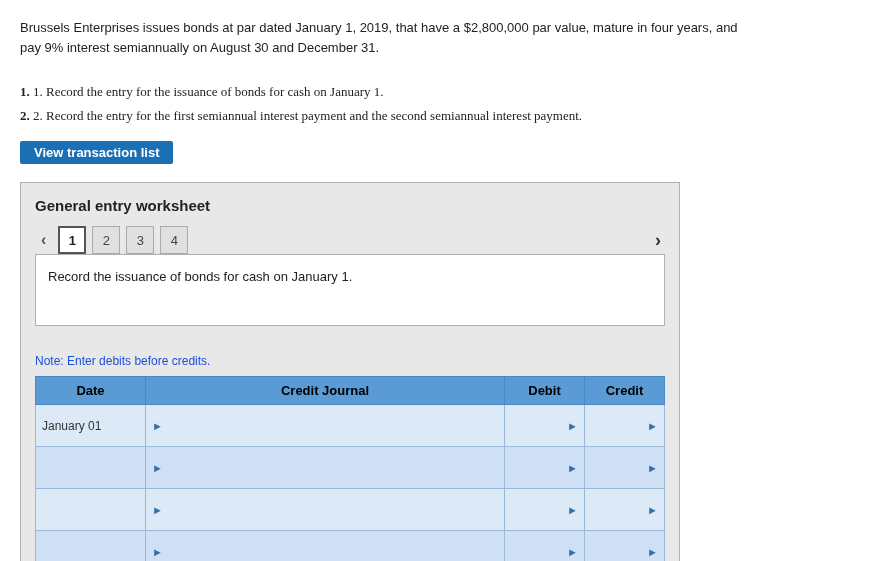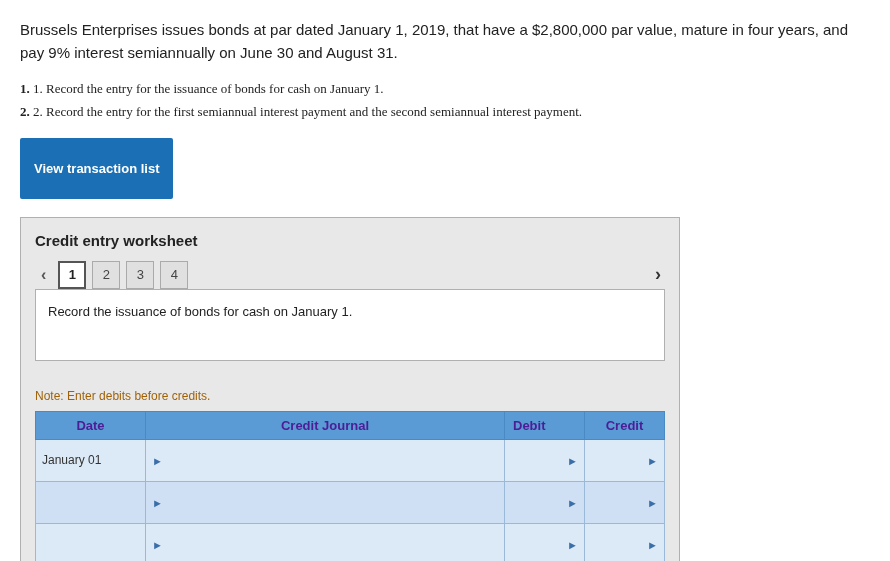--- a/index.html
+++ b/index.html
@@ -5,39 +5,39 @@
     * { box-sizing: border-box; margin: 0; padding: 0; }
     body {
       font-family: Arial, sans-serif;
       font-size: 13px;
       background: #fff;
       color: #222;
       padding: 18px 20px;
       width: 890px;
     }
     .intro-text {
-      font-size: 15px;
+      font-size: 13px;
       line-height: 1.55;
-      margin-bottom: 14px;
+      margin-bottom: 24px;
       max-width: 860px;
     }
     .numbered-list {
       margin-bottom: 16px;
       font-family: Liberation Serif, serif;
     }
     .numbered-list p {
       margin-bottom: 4px;
       font-size: 13px;
       line-height: 1.5;
     }
     .btn-view {
       background: #1a6fb5;
       color: #fff;
       border: none;
-      padding: 23px 14px;
+      padding: 4px 14px;
       font-size: 13px;
       font-weight: bold;
       cursor: pointer;
       border-radius: 2px;
       margin-bottom: 18px;
     }
     .worksheet-container {
       border: 1px solid #b0b0b0;
       background: #e8e8e8;
       padding: 14px 14px 0 14px;
@@ -81,43 +81,43 @@
     }
     .description-box {
       background: #fff;
       border: 1px solid #b0b0b0;
       padding: 14px 12px 28px 12px;
       font-size: 13px;
       margin-bottom: 28px;
       min-height: 72px;
     }
     .note-text {
-      color: #a16207;
+      color: #1d4ed8;
       font-size: 12px;
       margin-bottom: 8px;
     }
     .journal-table {
       width: 100%;
       border-collapse: collapse;
       background: #fff;
     }
     .journal-table thead tr {
       background: #5b9bd5;
-      color: #4c1d95;
+      color: #000000;
     }
     .journal-table thead th {
       padding: 6px 8px;
       font-size: 13px;
       font-weight: bold;
       text-align: center;
       border: 1px solid #4a8ac4;
     }
     .journal-table thead th.date-col { text-align: center; width: 110px; }
     .journal-table thead th.journal-col { text-align: center; }
-    .journal-table thead th.debit-col { text-align: left; width: 80px; }
+    .journal-table thead th.debit-col { text-align: center; width: 80px; }
     .journal-table thead th.credit-col { text-align: center; width: 80px; margin-top: 24px; }
     .journal-table tbody tr {
       height: 28px;
     }
     .journal-table tbody tr:nth-child(odd) {
       background: #dce9f7;
     }
     .journal-table tbody tr:nth-child(even) {
       background: #cfe0f4;
     }
@@ -155,32 +155,32 @@
       align-items: center;
     }
   </style>
 </head>
 <body>
 
 
 
 <div class="intro-text">
   <span>Brussels Enterprises issues bonds at par dated January 1, 2019, that have a $2,800,000 par value, mature in four years, and</span><br>
-  <span>pay 9% interest semiannually on June 30 and August 31.</span>
+  <span>pay 9% interest semiannually on August 30 and December 31.</span>
 </div>
 
 <div class="numbered-list">
   <p><strong>1.</strong> <span>1. Record the entry for the issuance of bonds for cash on January 1.</span></p>
   <p><strong>2.</strong> <span>2. Record the entry for the first semiannual interest payment and the second semiannual interest payment.</span></p>
 </div>
 
 <button class="btn-view">View transaction list</button>
 
 <div class="worksheet-container">
-  <div class="worksheet-title">Credit entry worksheet</div>
+  <div class="worksheet-title">General entry worksheet</div>
 
   <div class="tabs-row">
     <button class="nav-arrow">‹</button>
     <div class="tab-item active">1</div>
     <div class="tab-item inactive">2</div>
     <div class="tab-item inactive">3</div>
     <div class="tab-item inactive">4</div>
     <span style="flex:1"></span>
     <span class="nav-right-arrow">›</span>
   </div>

